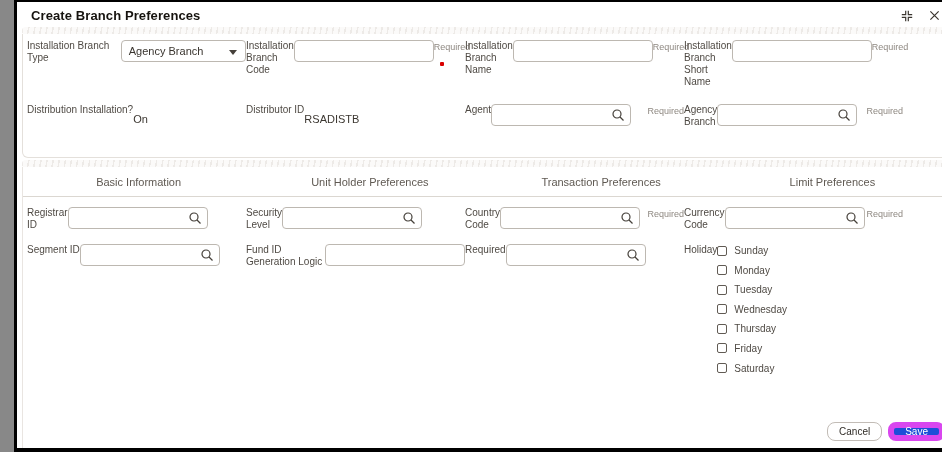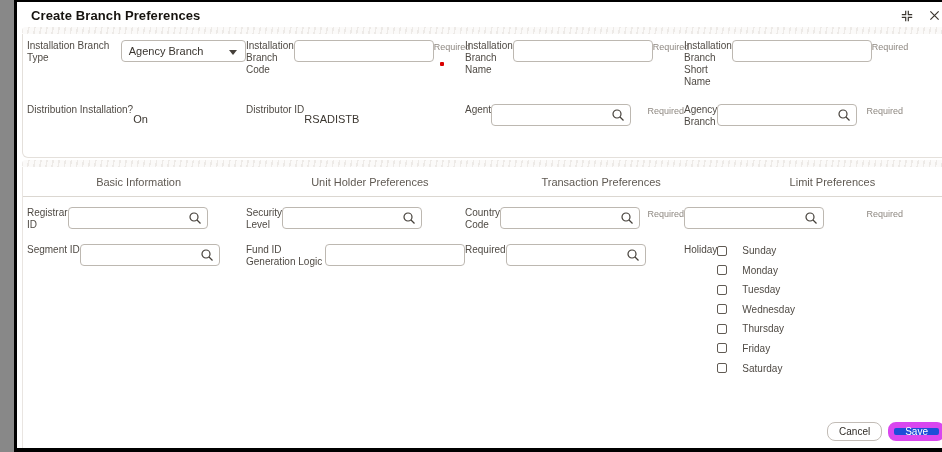--- a/index.html
+++ b/index.html
@@ -44,21 +44,21 @@
     display:flex; align-items:center; justify-content:space-between; padding: 0 8px 0 7px;
     font-size: 11px; color:#39342e; cursor:pointer; background:#fff;
   }
   .ro-value { font-size: 11px; color:#3c3731; margin-top: 9px; }
   .row2 { margin-top: 12px; }
   .tabs { display:grid; grid-template-columns: repeat(4, 1fr); height: 30px; align-items:center; border-bottom: 1px solid #dbd7d1; }
   .tab { text-align:center; font-size: 11px; color:#5f5952; cursor:pointer; }
   .form-area { padding: 10px 0 0 4px; }
   .formrow2 { margin-top: 9px; }
   .check-group { display:flex; flex-direction:column; gap: 0; }
-  .check-row { display:flex; align-items:center; gap: 15px; height: 13px; margin-bottom: 6.6px; }
+  .check-row { display:flex; align-items:center; gap: 7px; height: 13px; margin-bottom: 6.6px; }
   .cbox {
     appearance:none; -webkit-appearance:none; width: 10px; height: 10px;
     border: 1.2px solid #615b54; border-radius: 2px; background:#fff; cursor:pointer; flex:none;
   }
   .clabel { font-size: 10px; color:#4f4a44; }
   .red-dot { position:absolute; left: 423px; top: 60px; width: 4px; height: 4px; background:#d90000; border-radius:1px; }
   .footer { position:absolute; right: 9px; bottom: 7px; display:flex; gap: 6px; }
   .btn { height: 19px; padding: 0 11px; font-size: 10px; border-radius: 8px; cursor:pointer;
          display:flex; align-items:center; font-family:"Liberation Sans", sans-serif; }
   .btn-cancel { background:#fff; border: 1px solid #c2bcb6; color:#2f2b26; }
@@ -215,20 +215,21 @@
               <svg width="14" height="14" viewBox="0 0 14 14" fill="none" stroke="#45403a" stroke-width="1.2">
                 <circle cx="6" cy="6" r="4"></circle>
                   <path d="M9 9 L12.5 12.5"></path>
               </svg>
             </span>
           </div>
           <div class="required">Required</div>
         </div>
 
         <div class="fblock">
+          <div class="flabel">Currency Code</div>
           <div class="search-wrap">
             <input class="tinput" type="text" style="">
             <span class="search-icon">
               <svg width="14" height="14" viewBox="0 0 14 14" fill="none" stroke="#45403a" stroke-width="1.2">
                 <circle cx="6" cy="6" r="4"></circle>
                   <path d="M9 9 L12.5 12.5"></path>
               </svg>
             </span>
           </div>
           <div class="required">Required</div>

